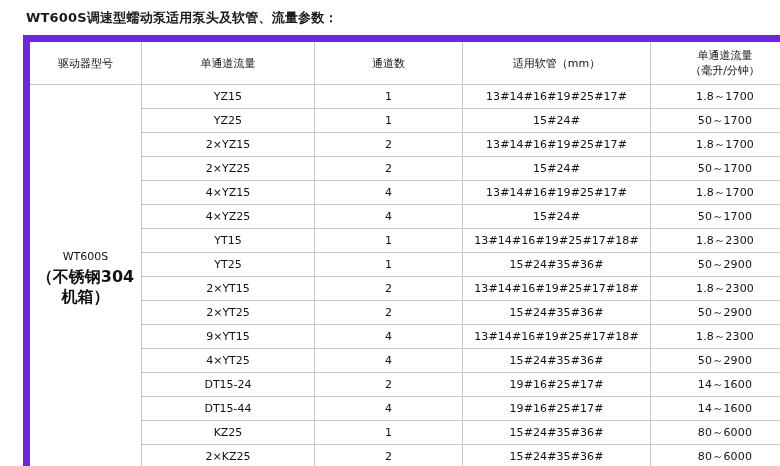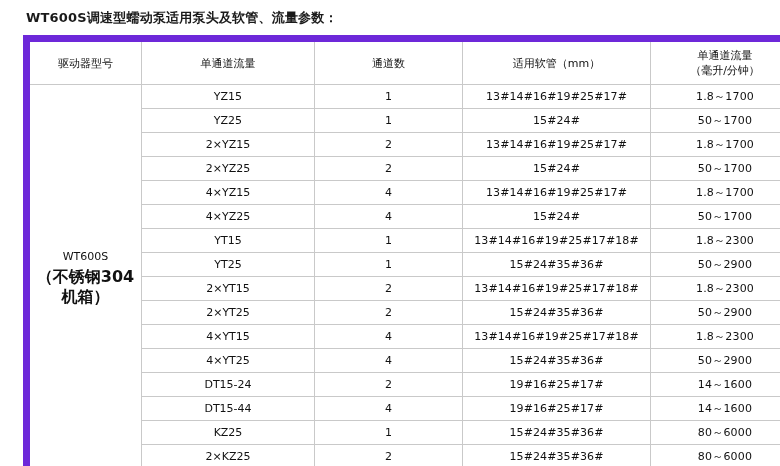--- a/index.html
+++ b/index.html
@@ -170,21 +170,21 @@
         <td class="hose">13#14#16#19#25#17#18#</td>
         <td class="flow">1.8～2300</td>
       </tr>
       <tr>
         <td>2×YT25</td>
         <td>2</td>
         <td class="hose">15#24#35#36#</td>
         <td class="flow">50～2900</td>
       </tr>
       <tr>
-        <td>4×YT15</td>
+        <td>9×YT15</td>
         <td>4</td>
         <td class="hose">13#14#16#19#25#17#18#</td>
         <td class="flow">1.8～2300</td>
       </tr>
       <tr>
         <td>4×YT25</td>
         <td>4</td>
         <td class="hose">15#24#35#36#</td>
         <td class="flow">50～2900</td>
       </tr>

